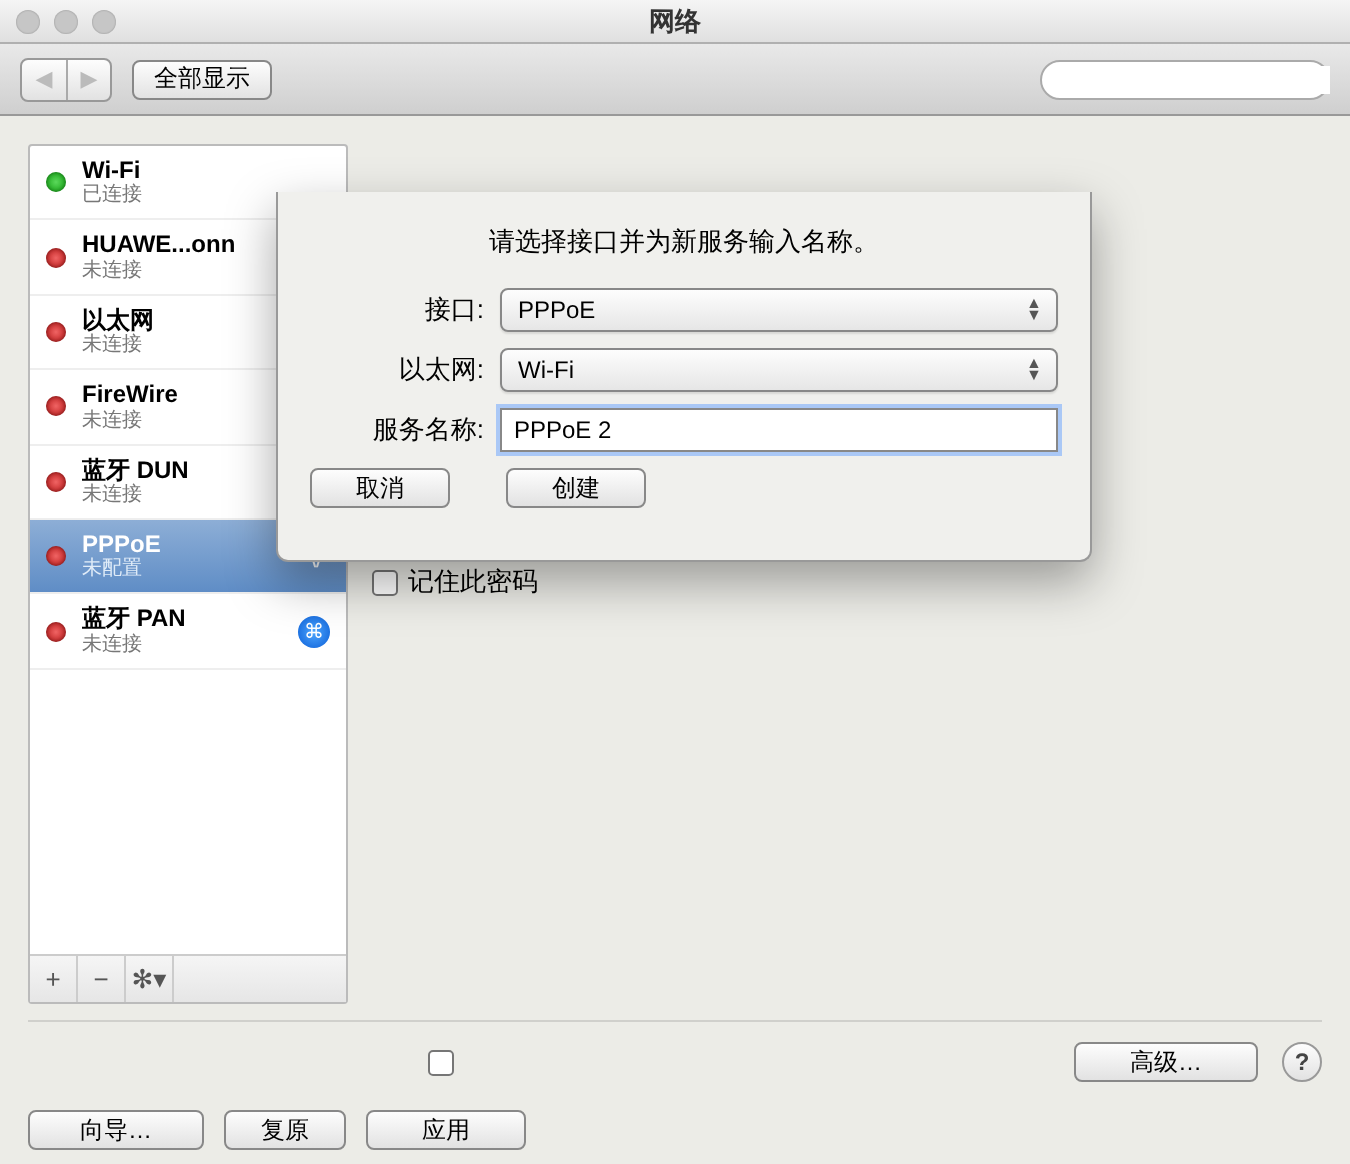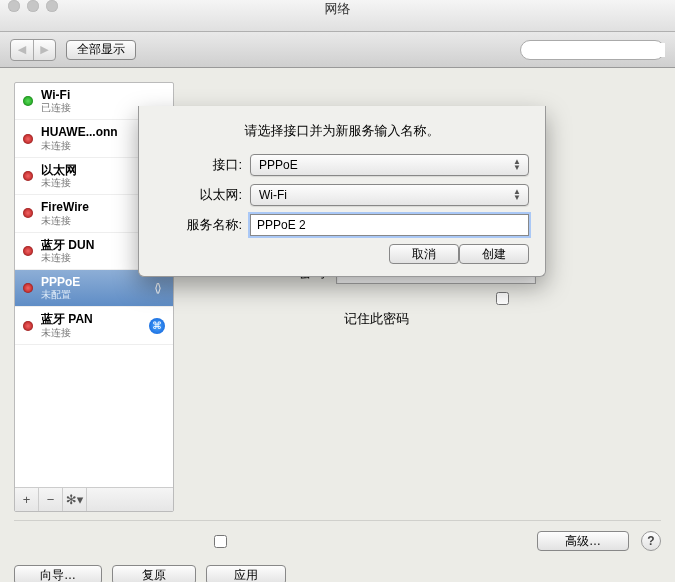--- a/index.html
+++ b/index.html
@@ -1,18 +1,18 @@
 <!DOCTYPE html>
 <html><head>
 <meta charset="utf-8">
 <style>
 * { box-sizing: border-box; margin: 0; padding: 0; font-family: "Lucida Grande", "Helvetica Neue", Arial, sans-serif; }
 body { background: #fff; width: 675px; height: 582px; overflow: hidden; font-size: 12px; }
 
-.window-chrome { height: 32px; background: linear-gradient(#f5f5f5,#e0e0e0); border-bottom: 1px solid #b0b0b0; display: flex; align-items: flex-start; padding-left: 8px; position: relative; }
+.window-chrome { height: 22px; background: linear-gradient(#f5f5f5,#e0e0e0); border-bottom: 1px solid #b0b0b0; display: flex; align-items: center; padding-left: 8px; position: relative; font-weight: bold; }
 .traffic-btn { width: 12px; height: 12px; border-radius: 50%; margin-right: 7px; box-shadow: inset 0 0 1px rgba(0,0,0,.3); background: #c6c6c6; }
 .window-title { position: absolute; left: 0; right: 0; text-align: center; font-size: 13px; color: #333; }
 
 .toolbar { height: 36px; background: linear-gradient(#e9e9e9,#cfcfcf); border-bottom: 1px solid #999; display: flex; align-items: center; padding: 0 10px; gap: 10px; }
 .nav-btns { display: flex; border: 1px solid #999; border-radius: 4px; overflow: hidden; background: linear-gradient(#fdfdfd,#e2e2e2); }
 .nav-btn { width: 22px; height: 20px; display: flex; align-items: center; justify-content: center; color: #bbb; font-size: 11px; }
 .nav-btn + .nav-btn { border-left: 1px solid #aaa; }
 .btn { height: 20px; padding: 0 10px; border: 1px solid #888; border-radius: 4px; background: linear-gradient(#fdfdfd,#e2e2e2); font-size: 12px; display: inline-flex; align-items: center; justify-content: center; cursor: default; }
 .search { margin-left: auto; width: 145px; height: 20px; border: 1px solid #aaa; border-radius: 10px; background: #fff; display: flex; align-items: center; padding: 0 6px; }
 .search svg { width: 11px; height: 11px; fill: #888; }
@@ -39,37 +39,37 @@
 .sb-item.selected .arrows-icon { color: #fff; }
 .sidebar-footer { height: 24px; border-top: 1px solid #ccc; display: flex; align-items: center; background: linear-gradient(#f5f5f5,#e6e6e6); }
 .sbf-btn { width: 24px; height: 100%; border-right: 1px solid #ccc; display: flex; align-items: center; justify-content: center; font-size: 13px; color: #555; }
 
 .detail { flex: 1; position: relative; }
 .form-row { display: flex; align-items: center; margin-bottom: 8px; }
 .form-label { width: 150px; text-align: right; padding-right: 8px; font-size: 13px; }
 .detail .form-row { margin-top: 150px; }
 .detail .form-row ~ .form-row { margin-top: 0; }
 .text-input { flex: 1; max-width: 200px; height: 22px; border: 1px solid #aaa; background: #fff; padding: 0 4px; font-size: 12px; box-shadow: inset 0 1px 2px rgba(0,0,0,.15); }
-.cbx-row { margin-left: 158px; display: flex; gap: 5px; font-size: 13px; flex-direction: column; }
+.cbx-row { display: flex; align-items: center; gap: 5px; font-size: 13px; }
 .connect-row { margin-left: 158px; margin-top: 6px; }
 
 .bottom-row1 { display: flex; align-items: center; margin-top: 10px; padding-left: 200px; }
 .bottom-row1 .spacer { flex: 1; }
 .help-btn { width: 20px; height: 20px; border-radius: 50%; border: 1px solid #999; background: linear-gradient(#fdfdfd,#e2e2e2); margin-left: 12px; display:flex;align-items:center;justify-content:center; font-size: 12px; font-weight:bold; color:#444; }
 .bottom-row2 { display: flex; align-items: center; margin-top: 14px; gap: 10px; }
 .lock-area { display: flex; align-items: center; gap: 8px; flex: 1; }
 .lock-icon { width: 20px; height: 24px; }
 
-.modal { position: absolute; top: 38px; left: 138px; width: 408px; background: #f0f0ed; border: 1px solid #999; border-top: none; border-radius: 0 0 6px 6px; box-shadow: 0 10px 25px rgba(0,0,0,.35); padding: 16px 16px 12px; z-index: 10; }
+.modal { position: absolute; top: 38px; left: 138px; width: 408px; background: #f0f0ed; border: 1px solid #999; border-top: none; border-radius: 0 0 6px 6px; box-shadow: 0 10px 25px rgba(0,0,0,.35); padding: 16px 16px 26px; z-index: 10; }
 .modal-title { text-align: center; font-size: 13px; margin-bottom: 14px; }
 .modal .form-label { width: 95px; }
 .select-like { position: relative; flex: 1; height: 22px; border: 1px solid #888; border-radius: 4px; background: linear-gradient(#fdfdfd,#e6e6e6); display: flex; align-items: center; padding: 0 22px 0 8px; font-size: 12px; box-shadow: 0 1px 1px rgba(0,0,0,.1); }
 .select-caret { position: absolute; right: 4px; width: 14px; text-align: center; color: #555; font-size: 8px; line-height: 6px; }
 .modal-input { flex: 1; height: 22px; border: 1px solid #888; background: #fff; padding: 0 6px; font-size: 12px; box-shadow: 0 0 0 2px rgba(100,160,255,.5); outline: none; }
-.modal-btn-row { display: flex; justify-content: flex-end; gap: 0; margin-top: 4px; }
+.modal-btn-row { display: flex; justify-content: flex-start; gap: 28px; margin-top: 4px; }
 
 hr.sep { border: none; border-top: 1px solid #d0d0cc; margin: 8px 0 0; }
 </style>
 </head>
 <body>
 
 <div class="window-chrome">
   <div class="traffic-btn"></div>
   <div class="traffic-btn"></div>
   <div class="traffic-btn"></div>
@@ -185,21 +185,21 @@
 
   <div class="bottom-row1">
     <input type="checkbox" style="">
     <div class="spacer"></div>
     <div class="btn" style="width:92px">高级…</div>
     <div class="help-btn">?</div>
   </div>
 
   <div class="bottom-row2">
     <div class="btn" style="width:88px">向导…</div>
-    <div class="btn" style="width:84px">复原</div>
+    <div class="btn" style="width:61px">复原</div>
     <div class="btn" style="width:80px">应用</div>
   </div>
 
   <div class="modal">
     <div class="modal-title">请选择接口并为新服务输入名称。</div>
     <div class="form-row">
       <div class="form-label">接口:</div>
       <div class="select-like">
         <span>PPPoE</span>
         <div class="select-caret">▲<br>▼</div>

